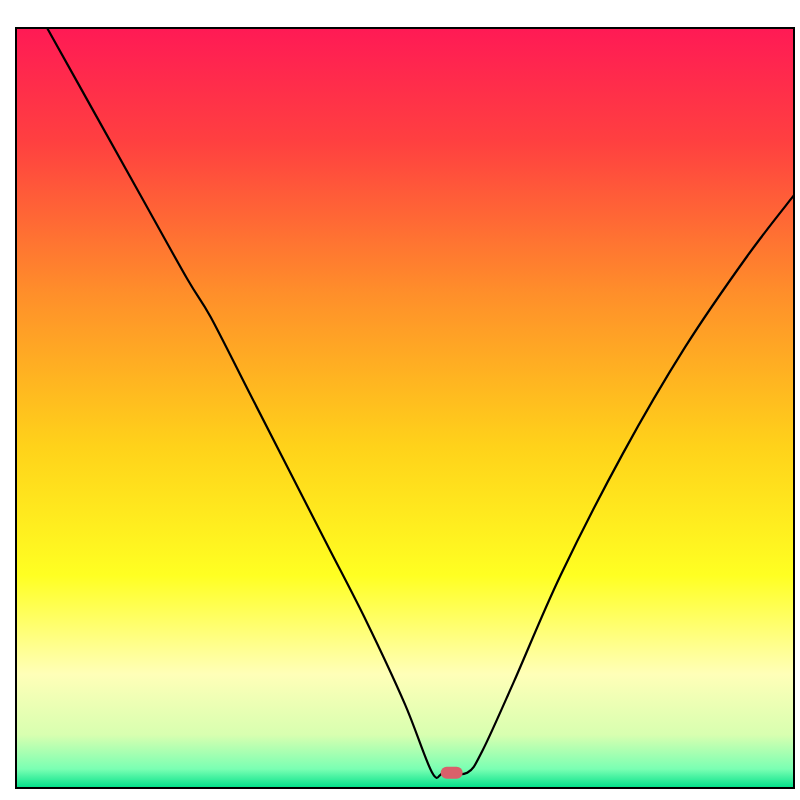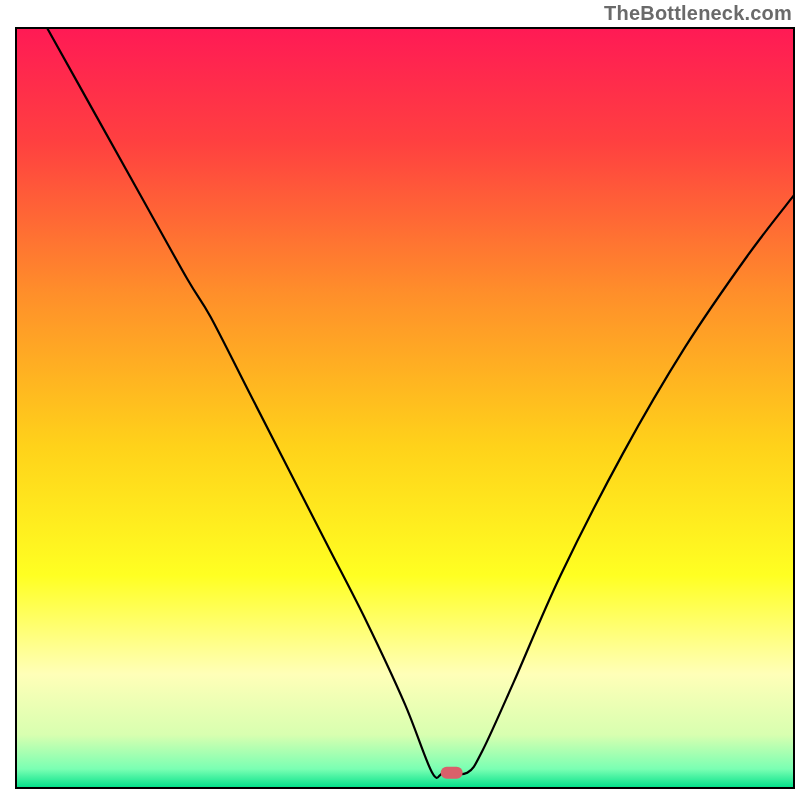--- a/index.html
+++ b/index.html
@@ -32,21 +32,20 @@
     left: 0;
     width: 800px;
     height: 800px;
     z-index: 1;
   }
 </style>
 </head>
 <body>
 
 <div class="container">
-  <div class="watermark">TheBottleneck.com</div>
 
   <svg class="chart" viewBox="0 0 800 800">
     <defs>
       <linearGradient id="bg-grad" x1="0" y1="0" x2="0" y2="1">
           <stop offset="0%" stop-color="#ff1a55"></stop>
           <stop offset="15%" stop-color="#ff4040"></stop>
           <stop offset="35%" stop-color="#ff8f2a"></stop>
           <stop offset="55.00000000000001%" stop-color="#ffd21a"></stop>
           <stop offset="72%" stop-color="#ffff22"></stop>
           <stop offset="85%" stop-color="#ffffb8"></stop>

